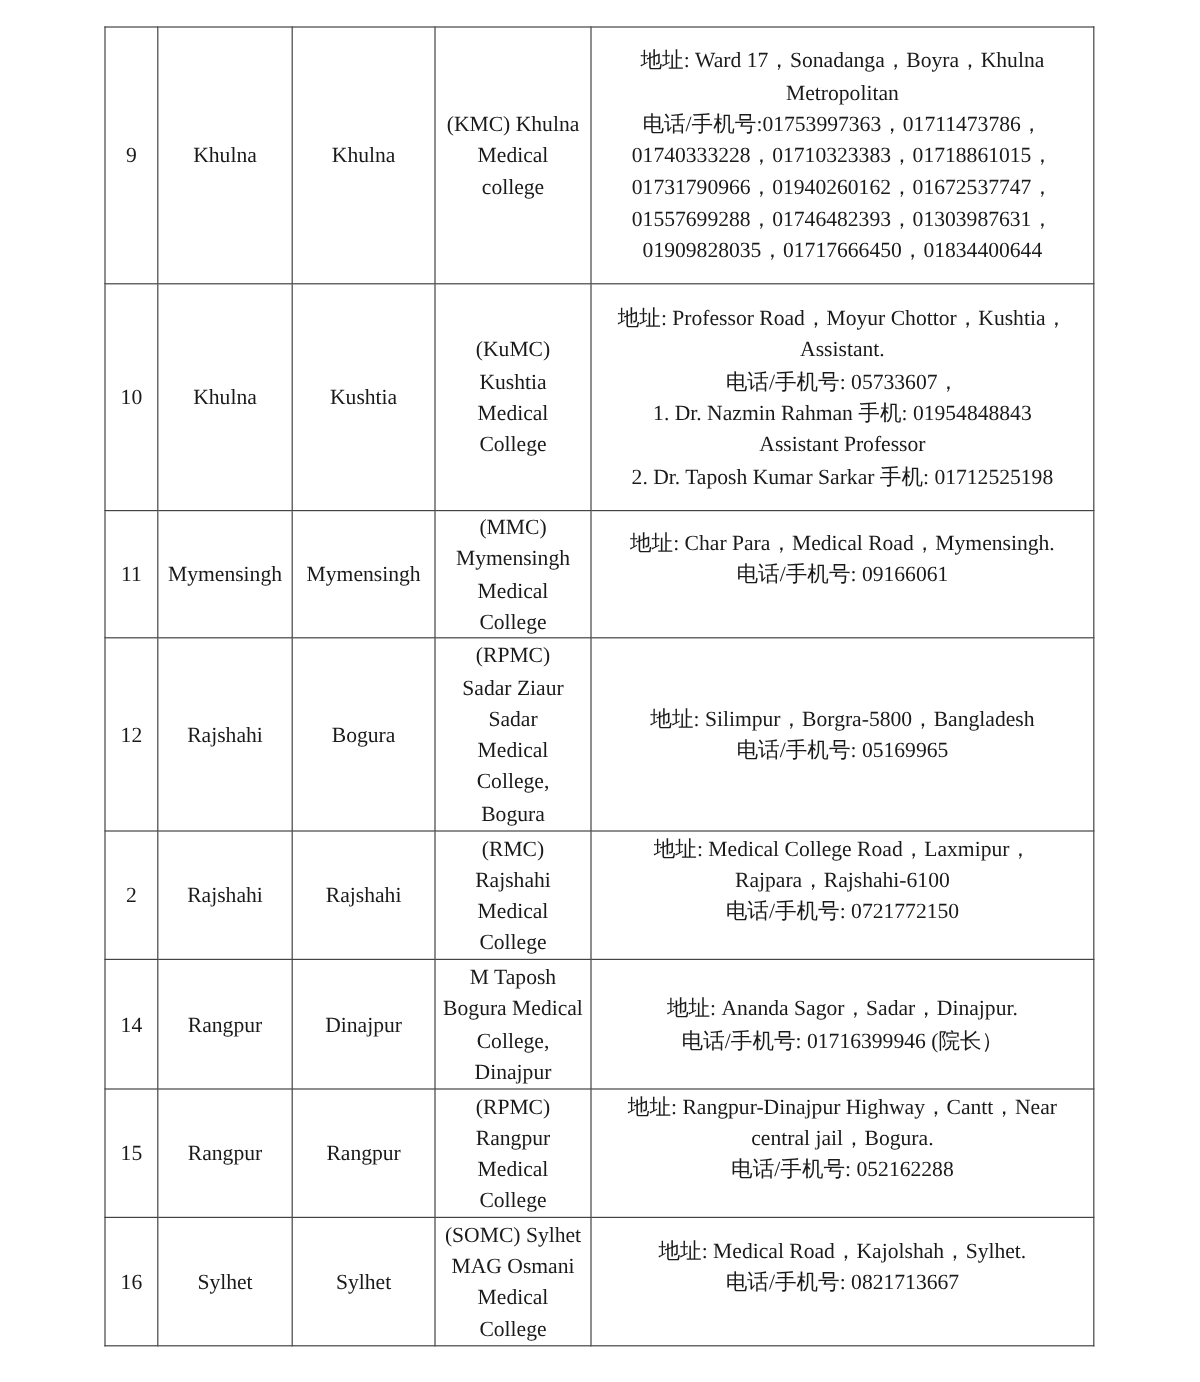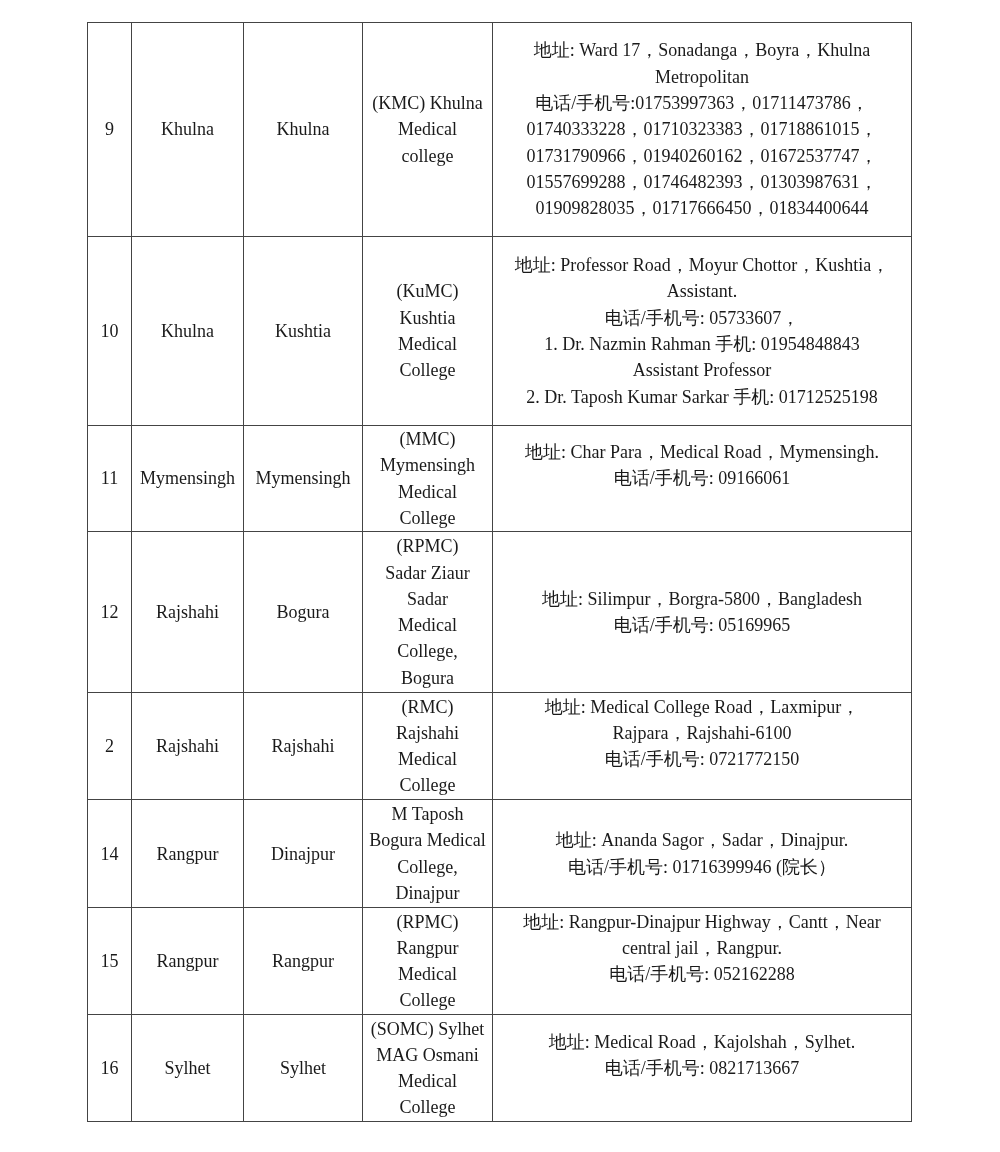--- a/index.html
+++ b/index.html
@@ -156,21 +156,21 @@
     <td><span>Rangpur</span></td>
     <td><span>Rangpur</span></td>
     <td>
           <span class="line">(RPMC)</span>
           <span class="line">Rangpur</span>
           <span class="line">Medical</span>
           <span class="line">College</span>
         </td>
     <td class="info">
           <span class="line">地址: Rangpur-Dinajpur Highway，Cantt，Near</span>
-          <span class="line">central jail，Rangpur.</span>
+          <span class="line">central jail，Bogura.</span>
           <span class="line">电话/手机号: 052162288</span>
           <span class="line">&nbsp;</span>
         </td>
   </tr>
 
   <tr class="r16">
     <td><span>16</span></td>
     <td><span>Sylhet</span></td>
     <td><span>Sylhet</span></td>
     <td>

